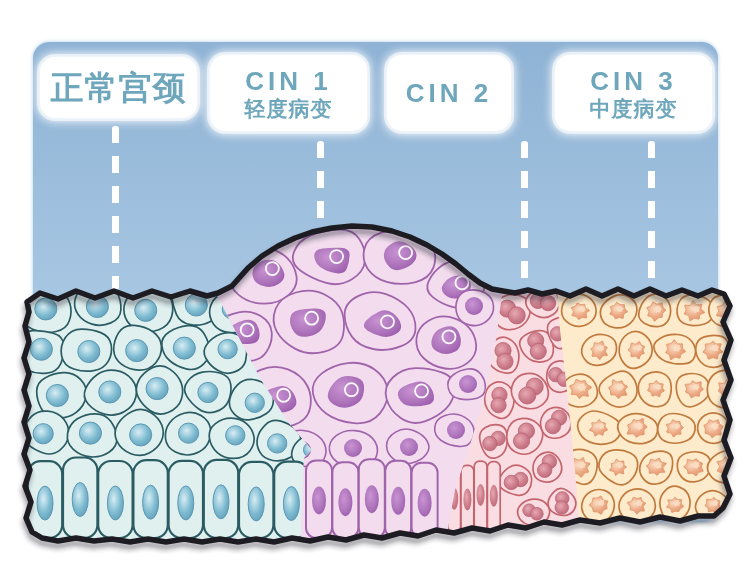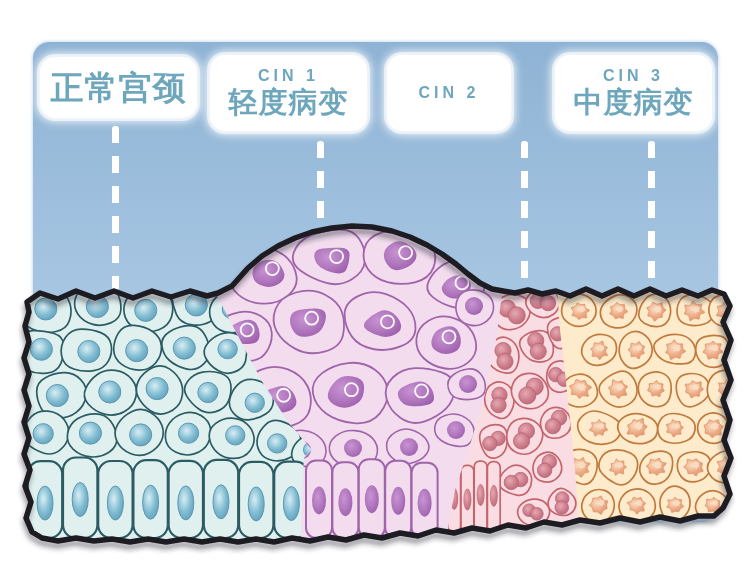--- a/index.html
+++ b/index.html
@@ -18,23 +18,23 @@
   .stage-label{
     position:absolute;background:var(--label-box);border-radius:15px;
     display:flex;flex-direction:column;align-items:center;justify-content:center;
     box-shadow:0 0 0 3px rgba(255,255,255,.55),0 0 9px 4px rgba(255,255,255,.85);
     color:var(--label-text);
   }
   #label-0{left:40px;top:57px;width:157px;height:61px;}
   #label-1{left:210px;top:55px;width:157px;height:76px;}
   #label-2{left:387px;top:55px;width:124px;height:76px;}
   #label-3{left:555px;top:55px;width:157px;height:76px;}
-  .stage-code{font-size:16px;font-weight:bold;letter-spacing:4px;line-height:1.25;}
+  .stage-code{font-size:26px;font-weight:bold;letter-spacing:4px;line-height:1.25;}
   .stage-code:empty{display:none;}
-  .stage-name{font-size:29px;font-weight:bold;letter-spacing:1px;line-height:1.15;}
+  .stage-name{font-size:21px;font-weight:bold;letter-spacing:1px;line-height:1.15;}
   #label-0 .stage-name{font-size:33px;}
   .dash-line{
     position:absolute;width:7px;border-radius:3px;
     background-image:repeating-linear-gradient(180deg,var(--dash) 0px,var(--dash) 17px,transparent 17px,transparent 30px);
   }
   #dash-0{left:112px;top:126px;height:164px;}
   #dash-1{left:317px;top:141px;height:88px;}
   #dash-2{left:521px;top:141px;height:147px;}
   #dash-3{left:648px;top:141px;height:149px;}
   svg.tissue{position:absolute;left:0;top:0;}

